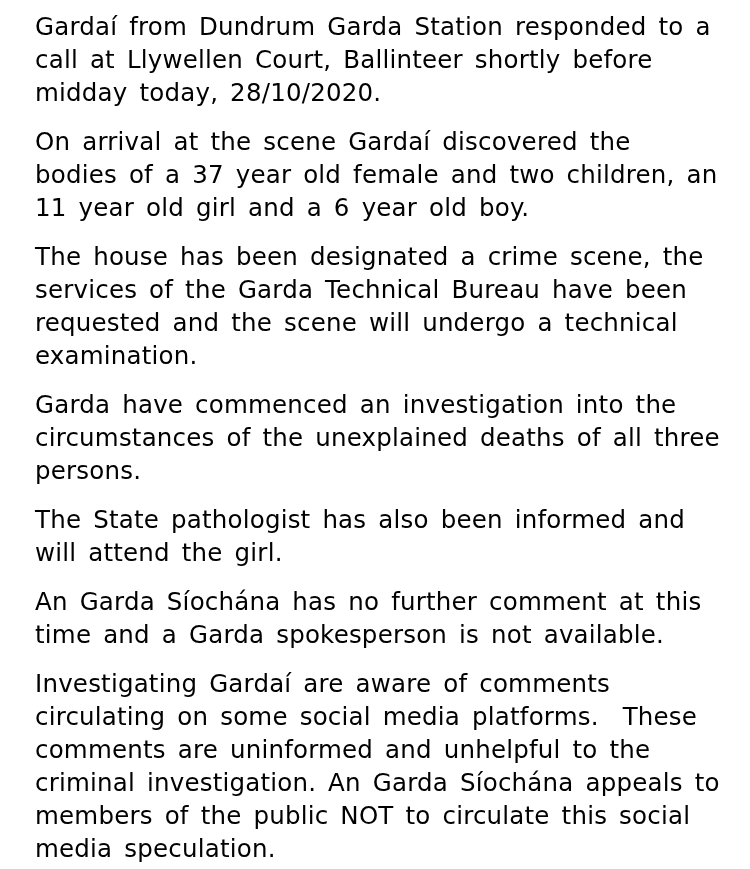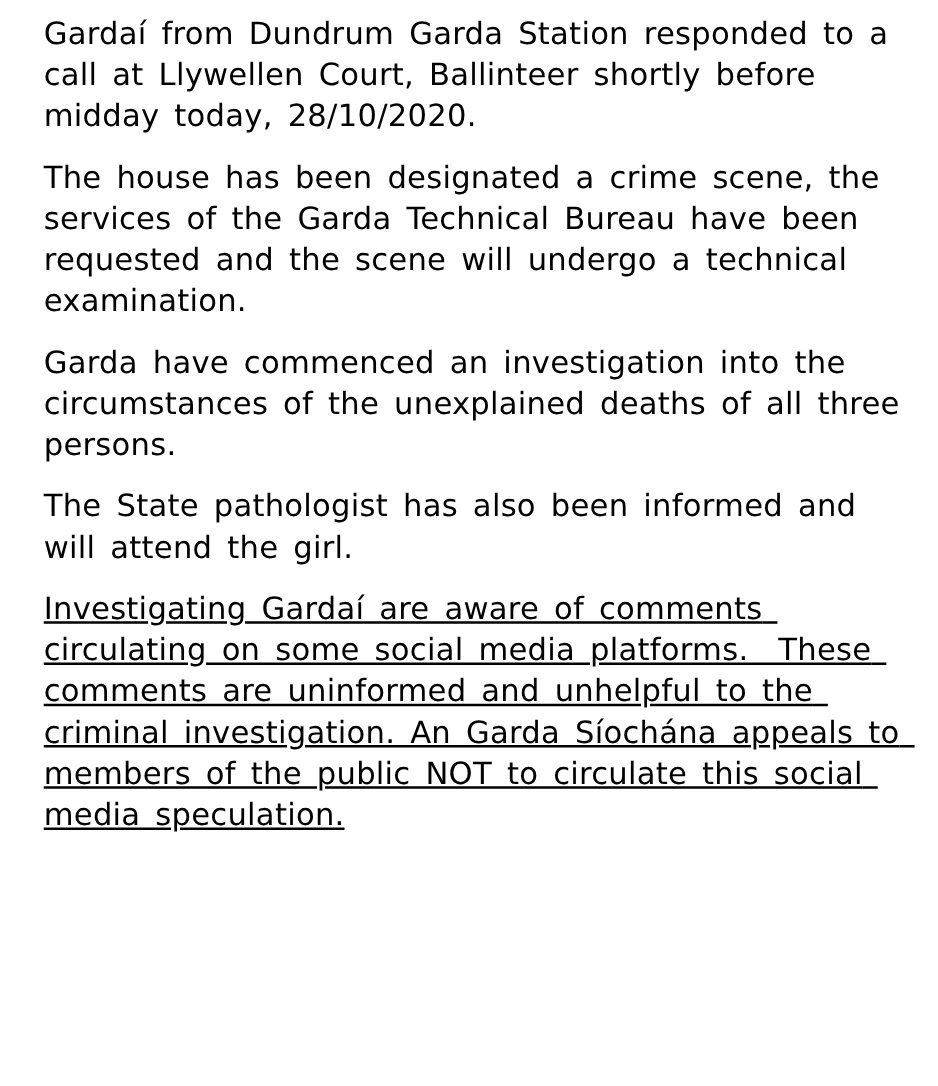--- a/index.html
+++ b/index.html
@@ -24,25 +24,26 @@
     margin: 0 0 16px 0;
     font-size: 24.5px;
     line-height: 33px;
     letter-spacing: 0.2px;
     word-spacing: 4px;
     white-space: pre-wrap; 
     text-align: left;
   }
   .statement p:last-child {
     margin-bottom: 4px;
-    text-decoration: underline;
   }
 </style>
 </head>
 <body>
 
 <div class="statement">
   <p>Gardaí from Dundrum Garda Station responded to a call at Llywellen Court, Ballinteer shortly before midday today, 28/10/2020.</p>
+  <p>On arrival at the scene Gardaí discovered the bodies of a 37 year old female and two children, an 11 year old girl and a 6 year old boy.</p>
   <p>The house has been designated a crime scene, the services of the Garda Technical Bureau have been requested and the scene will undergo a technical examination.</p>
   <p>Garda have commenced an investigation into the circumstances of the unexplained deaths of all three persons.</p>
   <p>The State pathologist has also been informed and will attend the girl.</p>
+  <p>An Garda Síochána has no further comment at this time and a Garda spokesperson is not available.</p>
   <p>Investigating Gardaí are aware of comments circulating on some social media platforms.  These comments are uninformed and unhelpful to the criminal investigation. An Garda Síochána appeals to members of the public NOT to circulate this social media speculation.</p>
 </div>
 
 </body></html>

